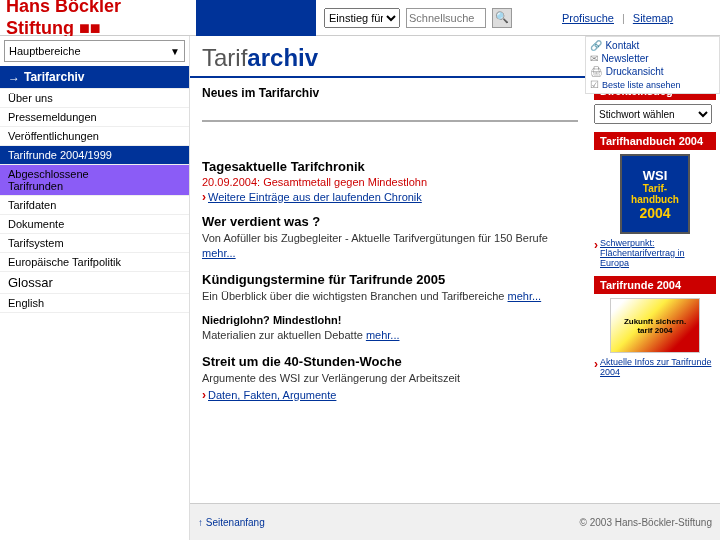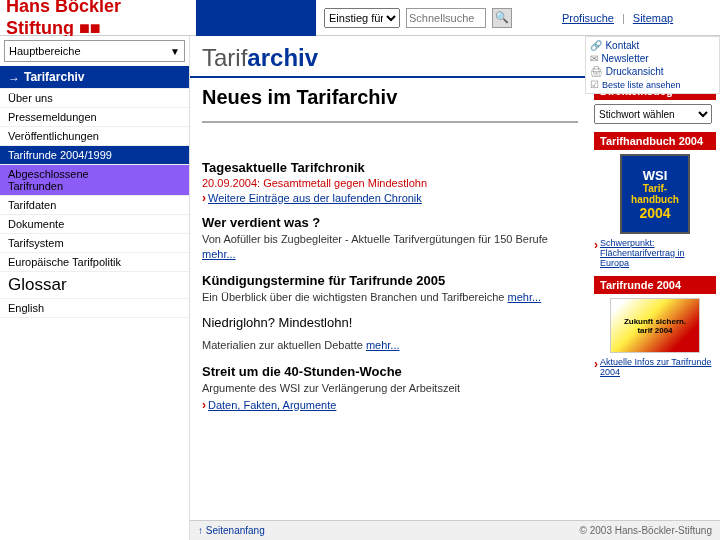--- a/index.html
+++ b/index.html
@@ -140,40 +140,40 @@
       </div>
       <div class="sidebar-item" style="padding:3px 8px;font-size:11px;cursor:pointer;">
         <span>Dokumente</span>
       </div>
       <div class="sidebar-item" style="padding:3px 8px;font-size:11px;cursor:pointer;">
         <span>Tarifsystem</span>
       </div>
       <div class="sidebar-item" style="padding:3px 8px;font-size:11px;cursor:pointer;">
         <span>Europäische Tarifpolitik</span>
       </div>
-      <div class="sidebar-item" style="padding:3px 8px;font-size:17px;cursor:pointer;">
+      <div class="sidebar-item" style="padding:3px 8px;font-size:13px;cursor:pointer;">
         <span>Glossar</span>
       </div>
       <div class="sidebar-item" style="padding:3px 8px;font-size:11px;cursor:pointer;">
         <span>English</span>
       </div>
     </div>
 
     <div id="content-area">
 
       <div id="content-header" style="padding:8px 12px 4px 12px;border-bottom:2px solid #003399;display:flex;align-items:baseline;gap:10px;">
         <span style="font-size:24px;color:#555;">
           Tarif<strong style="color:#003399;">archiv</strong>
         </span>
       </div>
 
       <div id="content-body" style="display:flex;flex:1;overflow:hidden;">
 
         <div id="content-main" style="flex:1;padding:8px 12px;overflow:hidden;">
-          <div class="section-heading" style="font-size:20px;font-weight:bold;color:#000;margin-bottom:8px;border-bottom:2px solid #aaa;padding-bottom:12px;">Neues im Tarifarchiv</div>
+          <div class="section-heading" style="font-size:12px;font-weight:bold;color:#000;margin-bottom:8px;border-bottom:2px solid #aaa;padding-bottom:20px;">Neues im Tarifarchiv</div>
 
           <div class="news-item" style="margin-bottom:10px;margin-top:37px;">
             <div class="news-title" style="font-size:13px;font-weight:bold;color:#000;margin-bottom:2px;">Tagesaktuelle Tarifchronik</div>
             <div class="news-date" style="font-size:11px;color:#cc0000;margin-bottom:2px;">20.09.2004: Gesamtmetall gegen Mindestlohn</div>
             <div style="display:flex;align-items:center;gap:2px;">
               <span style="color:#cc0000;font-weight:bold;">›</span>
               <span style="color:#003399;text-decoration:underline;cursor:pointer;font-size:11px;">Weitere Einträge aus der laufenden Chronik</span>
             </div>
           </div>
 
@@ -185,21 +185,21 @@
           </div>
 
           <div class="news-item" style="margin-bottom:10px;">
             <div class="news-title" style="font-size:13px;font-weight:bold;color:#000;margin-bottom:2px;">Kündigungstermine für Tarifrunde 2005</div>
             <div class="news-text" style="font-size:11px;color:#333;line-height:1.4;">Ein Überblick über die wichtigsten Branchen und Tarifbereiche
               <span style="color:#003399;text-decoration:underline;cursor:pointer;">mehr...</span>
             </div>
           </div>
 
           <div class="news-item" style="margin-bottom:10px;">
-            <div class="news-title" style="font-size:13px;font-weight:normal;color:#000;margin-bottom:8px;">Niedriglohn? Mindestlohn!</div>
+            <div class="news-title" style="font-size:11px;font-weight:bold;color:#000;margin-bottom:2px;">Niedriglohn? Mindestlohn!</div>
             <div class="news-text" style="font-size:11px;color:#333;">Materialien zur aktuellen Debatte
               <span style="color:#003399;text-decoration:underline;cursor:pointer;">mehr...</span>
             </div>
           </div>
 
           <div class="news-item" style="margin-bottom:6px;">
             <div class="news-title" style="font-size:13px;font-weight:bold;color:#000;margin-bottom:2px;">Streit um die 40-Stunden-Woche</div>
             <div class="news-text" style="font-size:11px;color:#333;margin-bottom:2px;">Argumente des WSI zur Verlängerung der Arbeitszeit</div>
             <div style="display:flex;align-items:center;gap:2px;">
               <span style="color:#cc0000;font-weight:bold;">›</span>
@@ -239,19 +239,19 @@
               <span style="font-size:8px;">Zukunft sichern.<br>tarif 2004</span>
             </div>
             <div style="display:flex;align-items:flex-start;gap:2px;margin-top:4px;">
               <span style="color:#cc0000;font-weight:bold;">›</span>
               <span style="font-size:9px;color:#003399;cursor:pointer;text-decoration:underline;">Aktuelle Infos zur Tarifrunde 2004</span>
             </div>
           </div>
         </div>
       </div>
 
-      <div id="footer" style="background:#f0f0f0;border-top:1px solid #ccc;padding:3px 8px;font-size:10px;color:#666;display:flex;justify-content:space-between;height:20px;align-items:center;">
+      <div id="footer" style="background:#f0f0f0;border-top:1px solid #ccc;padding:3px 8px;font-size:10px;color:#666;display:flex;justify-content:space-between;height:37px;align-items:center;">
         <span style="cursor:pointer;color:#003399;">↑ Seitenanfang</span>
         <span>© 2003 Hans-Böckler-Stiftung</span>
       </div>
     </div>
   </div>
 </div>
 
 </body></html>

